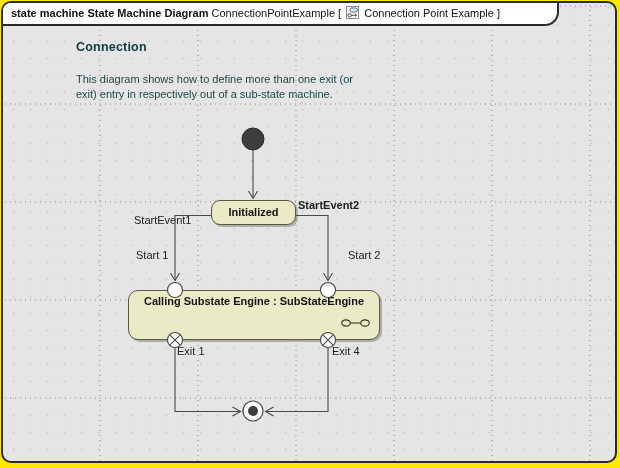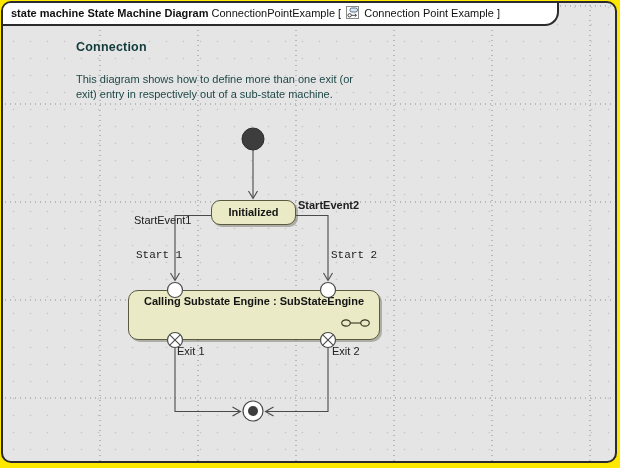--- a/index.html
+++ b/index.html
@@ -53,22 +53,22 @@
   }
   .state-sub {
     left:125px; top:287px; width:252px; height:50px; border-radius:10px;
     font-size:11px;
   }
   .state-sub .state-title { text-align:center; padding-top:4px; }
   .submachine-icon { position:absolute; right:9px; top:27px; }
   .dlabel { position:absolute; z-index:3; font-size:11px; color:#202020; white-space:nowrap; }
   .lbl-startevent1 { left:131px; top:211px; }
   .lbl-startevent2 { left:295px; top:196px;font-weight:bold; }
-  .lbl-start1 { left:133px; top:246px;font-family:Liberation Mono, monospace; }
-  .lbl-start2 { left:328px; top:246px;font-family:Liberation Mono, monospace; }
+  .lbl-start1 { left:133px; top:246px; }
+  .lbl-start2 { left:345px; top:246px; }
   .lbl-exit1 { left:134px; top:342px;padding-left:40px; }
   .lbl-exit2 { left:329px; top:342px; }
   .connectors { position:absolute; left:0; top:0; z-index:4; pointer-events:none; }
 </style>
 </head>
 <body>
 
 <div class="page">
   <div class="frame">
     <div class="grid"></div>
@@ -100,21 +100,21 @@
         <line x1="9.3" y1="5" x2="19.7" y2="5" stroke="#33331f" stroke-width="1.1"></line>
         <ellipse cx="24" cy="5" rx="4.3" ry="3.1" fill="none" stroke="#33331f" stroke-width="1.1"></ellipse>
       </svg>
     </div>
 
     <div class="dlabel lbl-startevent1">StartEvent1</div>
     <div class="dlabel lbl-startevent2">StartEvent2</div>
     <div class="dlabel lbl-start1">Start 1</div>
     <div class="dlabel lbl-start2">Start 2</div>
     <div class="dlabel lbl-exit1">Exit 1</div>
-    <div class="dlabel lbl-exit2">Exit 2</div>
+    <div class="dlabel lbl-exit2">Exit 4</div>
 
     <svg class="connectors" width="620" height="468" viewBox="0 0 620 468">
       <g stroke="#4a4a4a" stroke-width="1.1" fill="none">
 
         <path d="M250,147 L250,195"></path>
         <polyline points="245.5,188 250,195.5 254.5,188"></polyline>
 
         <path d="M208,212.5 L172,212.5 L172,277"></path>
         <polyline points="167.5,270 172,277.5 176.5,270"></polyline>
 

